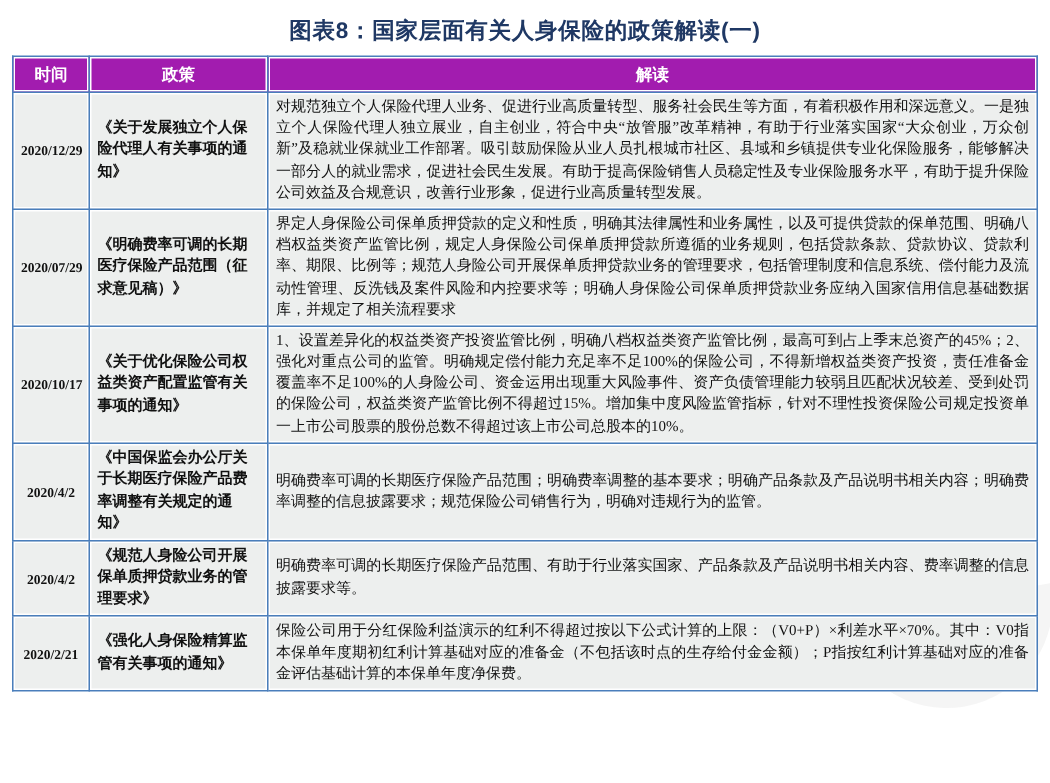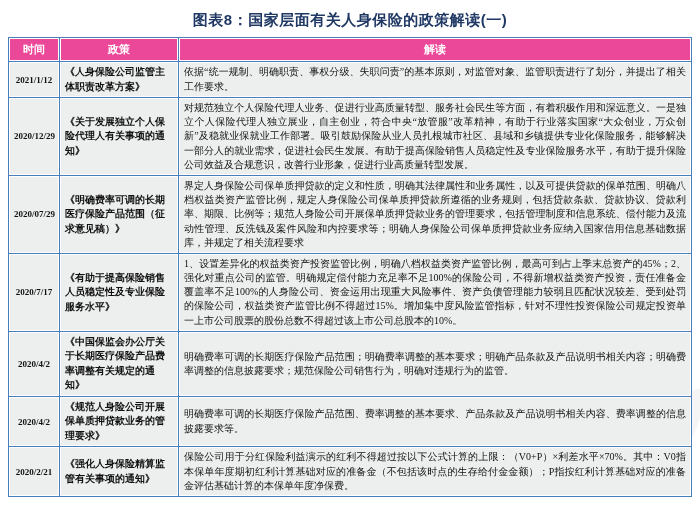--- a/index.html
+++ b/index.html
@@ -11,21 +11,21 @@
     font-size:15px;font-weight:bold;color:#1f3864;
     font-family:"Liberation Sans","DejaVu Sans",sans-serif;letter-spacing:.5px;
   }
 
   table.policy{
     width:684px;margin:0 8px;border-collapse:collapse;table-layout:fixed;
     font-family:"Liberation Serif","DejaVu Serif",serif;
     border:1px solid #4a7ebb;background:#fff;position:relative;z-index:2;
   }
   table.policy th{
-    background:#ec4899;color:#ffffff;font-weight:bold;font-size:11px;
+    background:#a21caf;color:#ffffff;font-weight:bold;font-size:11px;
     padding:4px 2px;border:1px solid #4a7ebb;box-shadow:inset 0 0 0 1px #ffffff;
     font-family:"Liberation Sans",sans-serif;
     text-align:center;
   }
   table.policy td{
     background:#edefee;border:1px solid #4a7ebb;box-shadow:inset 0 0 0 1px #ffffff;
     padding:3px 5px;vertical-align:middle;color:#111111;
   }
   .col-date{width:46px;}
   .col-policy{width:114px;}
@@ -67,48 +67,43 @@
   <table class="policy">
     <thead>
       <tr>
         <th class="col-date">时间</th>
         <th class="col-policy">政策</th>
         <th>解读</th>
       </tr>
     </thead>
     <tbody>
       <tr>
-        <td class="date">2021/1/12</td>
-        <td class="policy">《人身保险公司监管主体职责改革方案》</td>
-        <td class="interp">依据“统一规制、明确职责、事权分级、失职问责”的基本原则，对监管对象、监管职责进行了划分，并提出了相关工作要求。</td>
-      </tr>
-      <tr>
         <td class="date">2020/12/29</td>
         <td class="policy">《关于发展独立个人保险代理人有关事项的通知》</td>
         <td class="interp">对规范独立个人保险代理人业务、促进行业高质量转型、服务社会民生等方面，有着积极作用和深远意义。一是独立个人保险代理人独立展业，自主创业，符合中央“放管服”改革精神，有助于行业落实国家“大众创业，万众创新”及稳就业保就业工作部署。吸引鼓励保险从业人员扎根城市社区、县域和乡镇提供专业化保险服务，能够解决一部分人的就业需求，促进社会民生发展。有助于提高保险销售人员稳定性及专业保险服务水平，有助于提升保险公司效益及合规意识，改善行业形象，促进行业高质量转型发展。</td>
       </tr>
       <tr>
         <td class="date">2020/07/29</td>
         <td class="policy">《明确费率可调的长期医疗保险产品范围（征求意见稿）》</td>
         <td class="interp">界定人身保险公司保单质押贷款的定义和性质，明确其法律属性和业务属性，以及可提供贷款的保单范围、明确八档权益类资产监管比例，规定人身保险公司保单质押贷款所遵循的业务规则，包括贷款条款、贷款协议、贷款利率、期限、比例等；规范人身险公司开展保单质押贷款业务的管理要求，包括管理制度和信息系统、偿付能力及流动性管理、反洗钱及案件风险和内控要求等；明确人身保险公司保单质押贷款业务应纳入国家信用信息基础数据库，并规定了相关流程要求</td>
       </tr>
       <tr>
-        <td class="date">2020/7/17</td>
-        <td class="policy">《有助于提高保险销售人员稳定性及专业保险服务水平》</td>
+        <td class="date">2020/10/17</td>
+        <td class="policy">《关于优化保险公司权益类资产配置监管有关事项的通知》</td>
         <td class="interp">1、设置差异化的权益类资产投资监管比例，明确八档权益类资产监管比例，最高可到占上季末总资产的45%；2、强化对重点公司的监管。明确规定偿付能力充足率不足100%的保险公司，不得新增权益类资产投资，责任准备金覆盖率不足100%的人身险公司、资金运用出现重大风险事件、资产负债管理能力较弱且匹配状况较差、受到处罚的保险公司，权益类资产监管比例不得超过15%。增加集中度风险监管指标，针对不理性投资保险公司规定投资单一上市公司股票的股份总数不得超过该上市公司总股本的10%。</td>
       </tr>
       <tr>
         <td class="date">2020/4/2</td>
         <td class="policy">《中国保监会办公厅关于长期医疗保险产品费率调整有关规定的通知》</td>
         <td class="interp">明确费率可调的长期医疗保险产品范围；明确费率调整的基本要求；明确产品条款及产品说明书相关内容；明确费率调整的信息披露要求；规范保险公司销售行为，明确对违规行为的监管。</td>
       </tr>
       <tr>
         <td class="date">2020/4/2</td>
         <td class="policy">《规范人身险公司开展保单质押贷款业务的管理要求》</td>
-        <td class="interp">明确费率可调的长期医疗保险产品范围、费率调整的基本要求、产品条款及产品说明书相关内容、费率调整的信息披露要求等。</td>
+        <td class="interp">明确费率可调的长期医疗保险产品范围、有助于行业落实国家、产品条款及产品说明书相关内容、费率调整的信息披露要求等。</td>
       </tr>
       <tr>
         <td class="date">2020/2/21</td>
         <td class="policy">《强化人身保险精算监管有关事项的通知》</td>
         <td class="interp">保险公司用于分红保险利益演示的红利不得超过按以下公式计算的上限：（V0+P）×利差水平×70%。其中：V0指本保单年度期初红利计算基础对应的准备金（不包括该时点的生存给付金金额）；P指按红利计算基础对应的准备金评估基础计算的本保单年度净保费。</td>
       </tr>
     </tbody>
   </table>
 
   <div class="footer">

